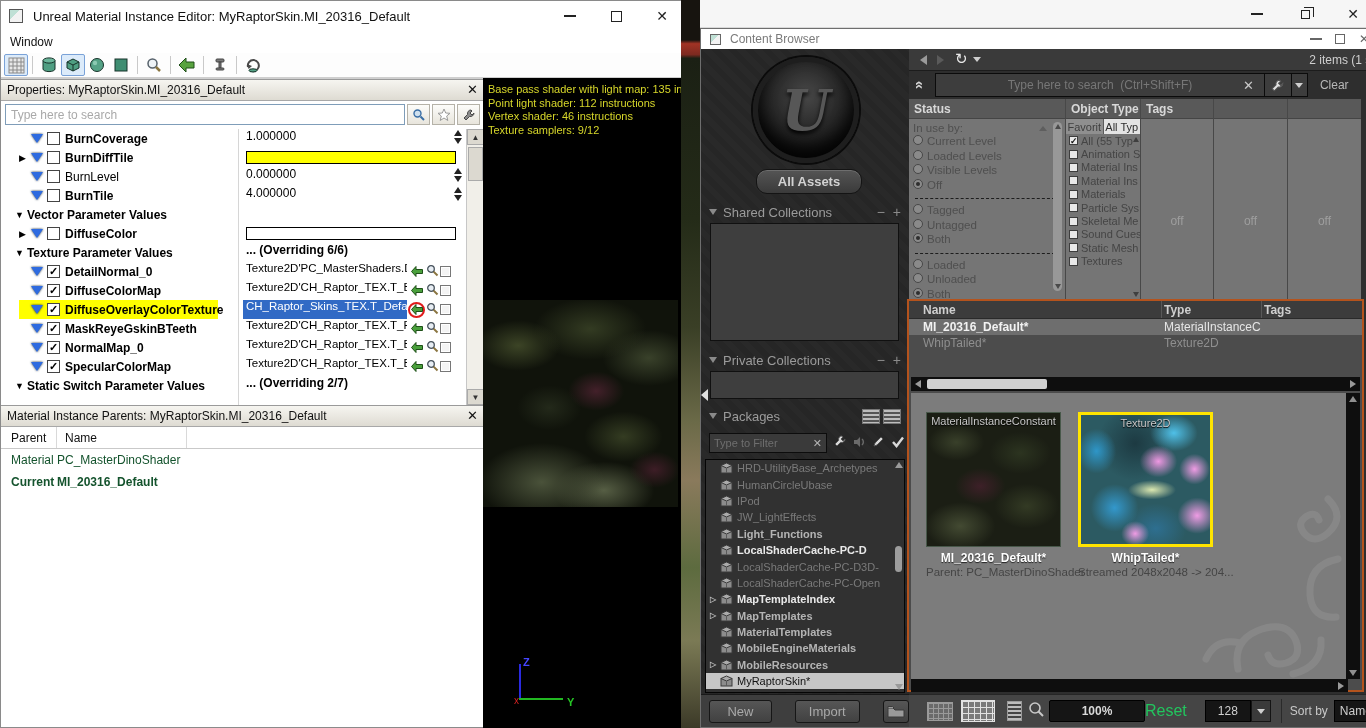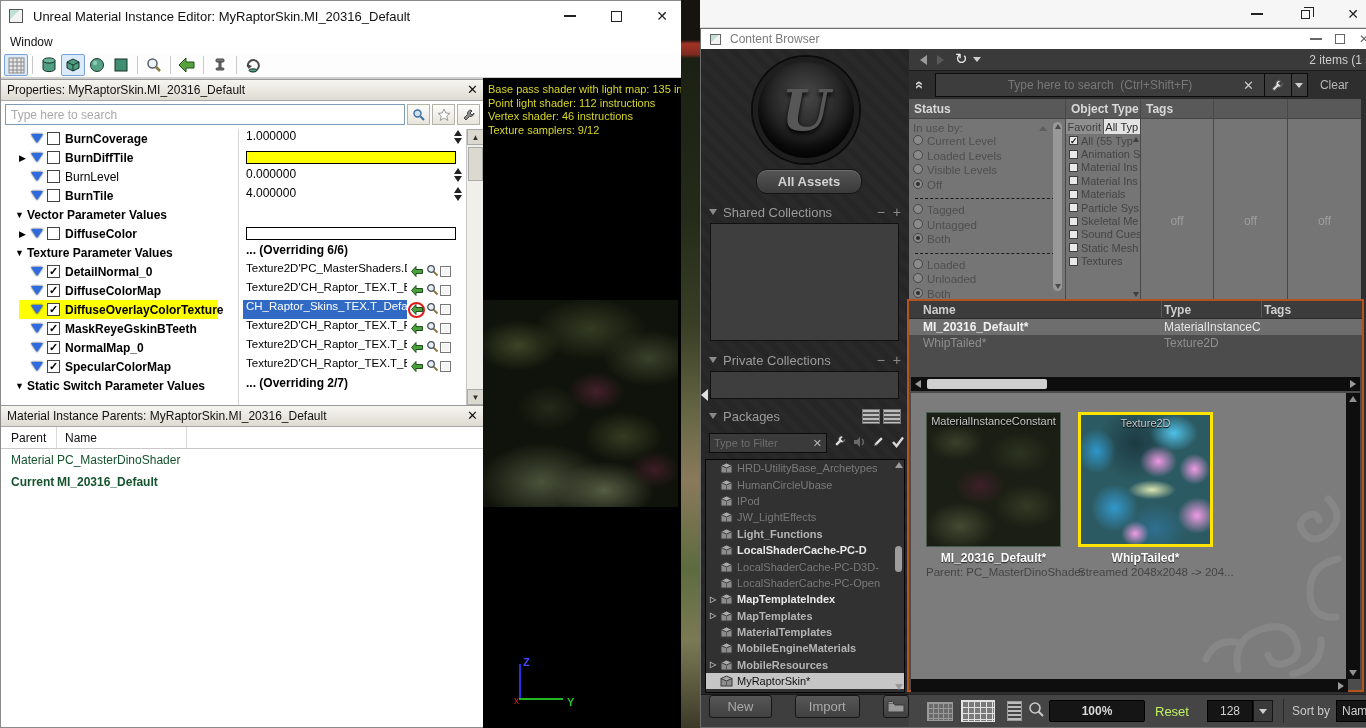--- a/index.html
+++ b/index.html
@@ -143,21 +143,21 @@
   .titem.arrow .tarrow{visibility:visible}
   .titem .pkg{margin-right:4px;display:flex}
   .titem.bold{color:#b4b4b4;font-weight:bold}
   .titem.bright{color:#e8e8e8;font-weight:bold}
   .titem.selected{background:#c6c6c6;color:#111}
   .tree-scroll{position:absolute;right:0;top:0;bottom:0;width:11px;display:flex;flex-direction:column;justify-content:space-between;align-items:center;padding:2px 0}
   .tree-scroll .tri-u{width:0;height:0;border-left:4px solid transparent;border-right:4px solid transparent;border-bottom:6px solid #9a9a9a}
   .tree-scroll .tri-dn{width:0;height:0;border-left:4px solid transparent;border-right:4px solid transparent;border-top:6px solid #9a9a9a}
   .tree-thumb{position:absolute;right:2px;top:86px;width:7px;height:26px;border-radius:4px;background:#9d9d9d}
 
-  .sb-footer{position:absolute;left:0;right:0;bottom:0;height:33px;background:#3e3e3e;border-top:1px solid #191919;display:flex;gap:23px;padding-left:8px}
+  .sb-footer{position:absolute;left:0;right:0;bottom:0;height:33px;background:#3e3e3e;border-top:1px solid #191919;display:flex;align-items:center;gap:23px;padding-left:8px}
   .cb-btn{height:23px;border:1px solid #161616;border-radius:3px;background:linear-gradient(#565656,#414141);color:#a9a9a9;font-size:13px;display:flex;align-items:center;justify-content:center}
   .btn-new{width:72px}.btn-import{width:74px}
   .btn-folder{width:30px}
 
   
   .cb-nav{position:absolute;left:208px;right:0;top:0;height:22px;background:#3a3a3a;border-bottom:1px solid #1c1c1c;display:flex;align-items:center;padding:0 6px;color:#bdbdbd}
   .nav-tri{width:0;height:0;margin:0 5px}
   .nav-back{border-top:5px solid transparent;border-bottom:5px solid transparent;border-right:7px solid #9a9a9a}
   .nav-fwd{border-top:5px solid transparent;border-bottom:5px solid transparent;border-left:7px solid #5a5a5a}
   .nav-refresh{font-size:15px;color:#e8e8e8;margin:0 2px 2px 6px}
@@ -250,21 +250,21 @@
   .tname{margin-top:4px;text-align:center;font-size:12px;font-weight:bold;color:#fff;text-shadow:0 1px 1px #222;white-space:nowrap}
   .tcaption{margin-top:1px;text-align:center;font-size:11.5px;color:#454545;white-space:nowrap}
 
   
   .cb-bottombar{position:absolute;left:208px;right:0;bottom:0;height:33px;background:#454545;border-top:1px solid #262626;display:flex;align-items:center}
   .grid-icon-sm{width:26px;height:19px;margin-left:18px;background:repeating-linear-gradient(90deg,#9a9a9a 0 1px,rgba(0,0,0,0) 1px 5px),repeating-linear-gradient(#9a9a9a 0 1px,rgba(0,0,0,0) 1px 5px),#6a6a6a;border:1px solid #9a9a9a}
   .grid-icon-lg{width:34px;height:22px;margin-left:8px;background:repeating-linear-gradient(90deg,#e2e2e2 0 1px,rgba(0,0,0,0) 1px 6px),repeating-linear-gradient(#e2e2e2 0 1px,rgba(0,0,0,0) 1px 6px),#7a7a7a;border:1px solid #e2e2e2}
   .list-icon{width:15px;height:20px;margin-left:12px;background:repeating-linear-gradient(#bdbdbd 0 2px,rgba(0,0,0,0) 2px 4px);border:1px solid #9a9a9a}
   .zoom-mag{margin-left:6px}
   .zoom-box{width:96px;height:22px;margin-left:4px;background:#151515;border:1px solid #000;color:#d9d9d9;font-size:12px;font-weight:bold;display:flex;align-items:center;justify-content:center;border-radius:2px}
-  .reset-lbl{margin-left:10px;color:#bef264;font-size:13px}
+  .reset-lbl{color:#22c55e;font-size:16px}
   .size-box{width:46px;height:22px;margin-left:18px;background:#151515;border:1px solid #000;color:#cfcfcf;font-size:12px;display:flex;align-items:center;justify-content:center}
   .dd-btn{width:20px;height:22px;background:#3a3a3a;border:1px solid #141414;display:flex;align-items:center;justify-content:center}
   .dd-btn i{width:0;height:0;border-left:4px solid transparent;border-right:4px solid transparent;border-top:5px solid #cfcfcf}
   .vsep{width:1px;height:24px;background:#2a2a2a;margin-left:10px}
   .sortby-lbl{margin-left:8px;color:#c9c9c9;font-size:12px}
   .sort-box{width:44px;height:22px;margin-left:6px;background:#151515;border:1px solid #000;color:#cfcfcf;font-size:12px;display:flex;align-items:center;justify-content:center}
   .collapse-handle{position:absolute;left:0;top:338px;width:8px;height:16px;display:flex;align-items:center}
   .collapse-handle i{width:0;height:0;border-top:6px solid transparent;border-bottom:6px solid transparent;border-right:7px solid #e0e0e0}
 </style>
 </head>

